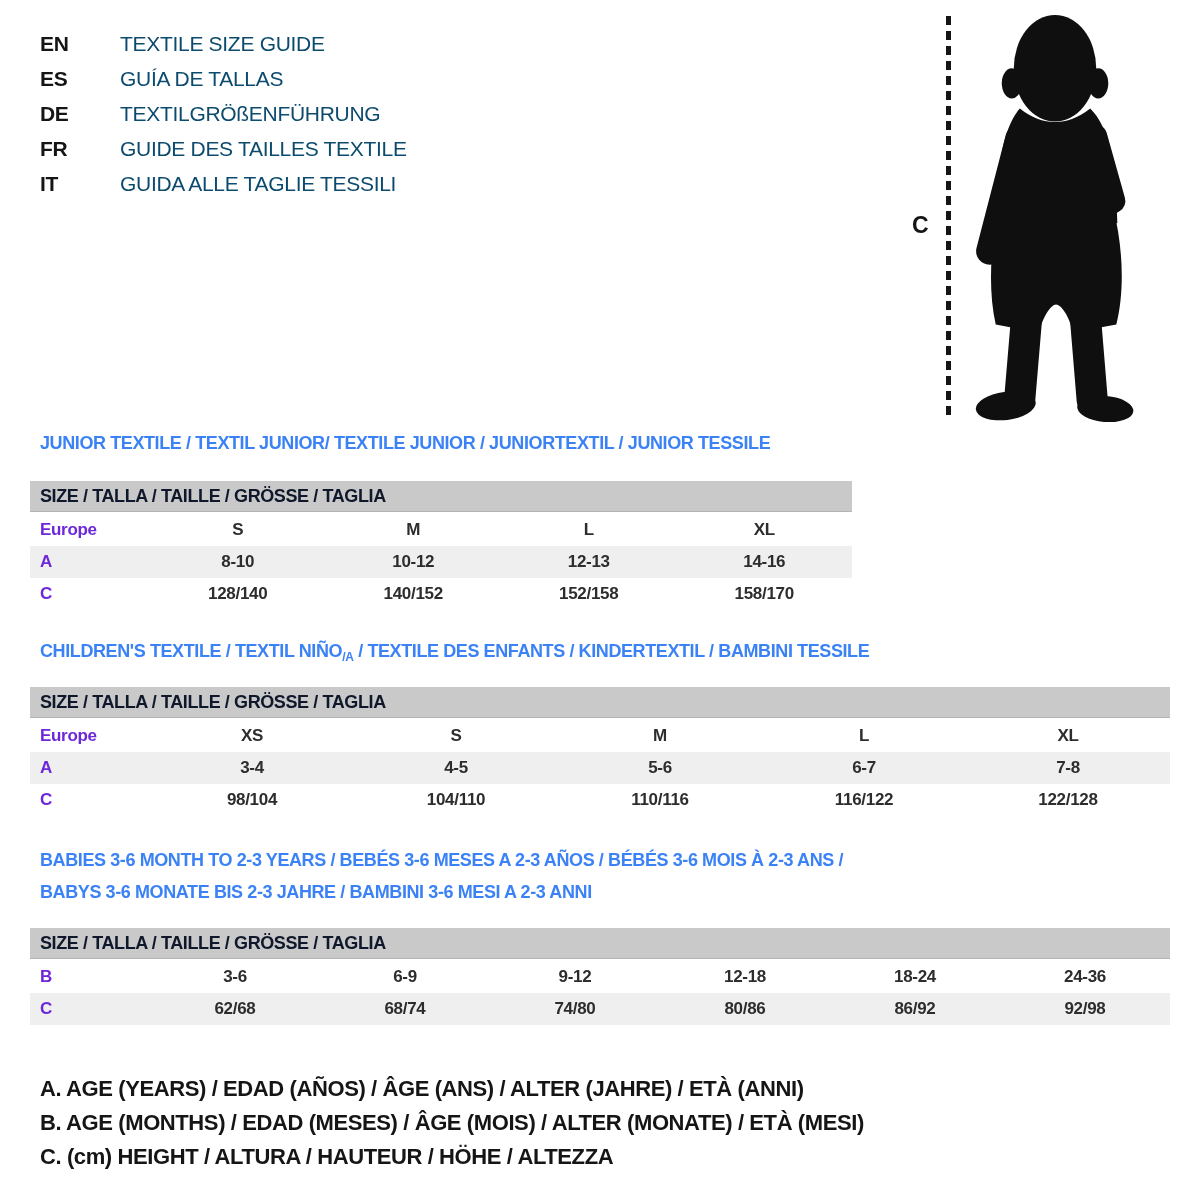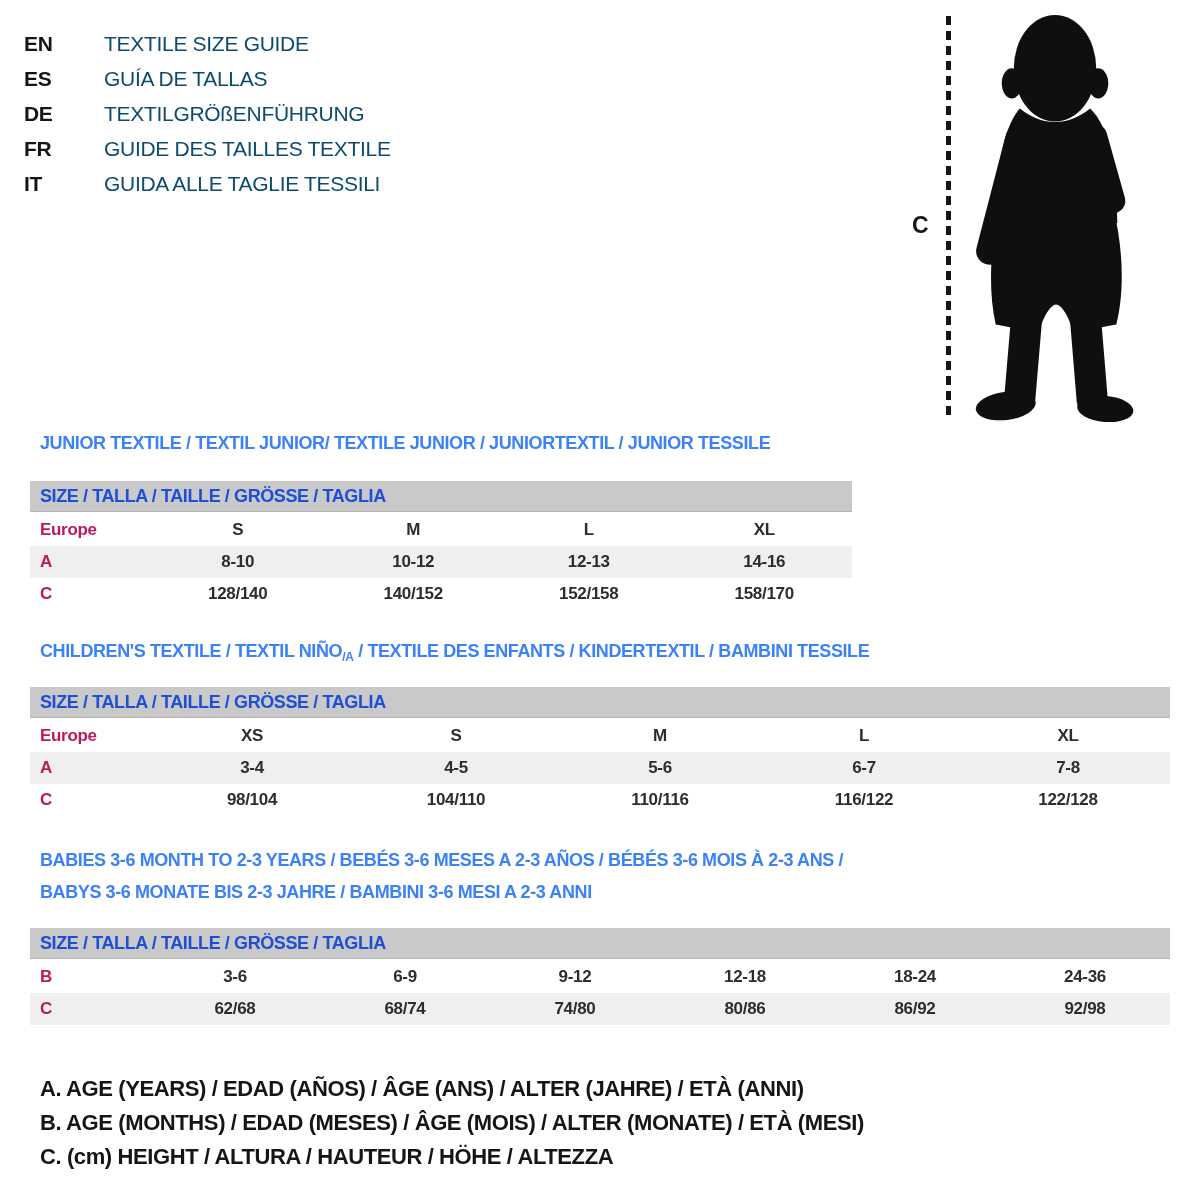--- a/index.html
+++ b/index.html
@@ -5,21 +5,21 @@
   * { margin:0; padding:0; box-sizing:border-box; }
   html,body { width:1200px; height:1200px; background:#ffffff; }
   body {
     position:relative;
     font-family:"Liberation Sans","DejaVu Sans",sans-serif;
     color:#1c1c1c;
     overflow:hidden;
   }
 
   
-  .lang-block { position:absolute; left:24px; top:26px; }
+  .lang-block { position:absolute; left:40px; top:26px; }
   .lang-row { display:flex; height:35px; align-items:center; }
   .lang-code {
     width:80px; font-weight:700; font-size:21px; letter-spacing:-0.3px; color:#151515;
   }
   .lang-title {
     font-weight:400; font-size:21px; letter-spacing:-0.3px; color:#0c4a6e;
   }
 
   
   .measure-line {
@@ -48,28 +48,28 @@
 
   
   .size-table { position:absolute; left:30px; }
   #junior-table   { top:481px; width:822px; }
   #children-table { top:687px; width:1140px; }
   #babies-table   { top:928px; width:1140px; }
 
   .size-bar {
     height:31px; background:#c9c9c9; display:flex; align-items:center;
     padding-left:10px; margin-bottom:2px;
-    font-weight:700; font-size:18px; letter-spacing:-0.4px; color:#1d4ed8;
+    font-weight:700; font-size:18px; letter-spacing:-0.4px; color:#0f172a;
     border-bottom:1px solid #b4b4b4;
   }
   .t-row { display:flex; height:32px; align-items:center; }
   .t-row.shaded { background:#efefef; }
   .t-label {
     width:120px; padding-left:10px; text-align:left;
-    font-weight:700; font-size:17px; letter-spacing:-0.3px; color:#be185d;
+    font-weight:700; font-size:17px; letter-spacing:-0.3px; color:#6d28d9;
   }
   .t-cell {
     flex:1; text-align:center;
     font-weight:700; font-size:17px; letter-spacing:-0.3px; color:#2d2d2d;
   }
 
   
   .notes-block { position:absolute; left:40px; top:1072px; }
   .note-line {
     height:34px; display:flex; align-items:center;

